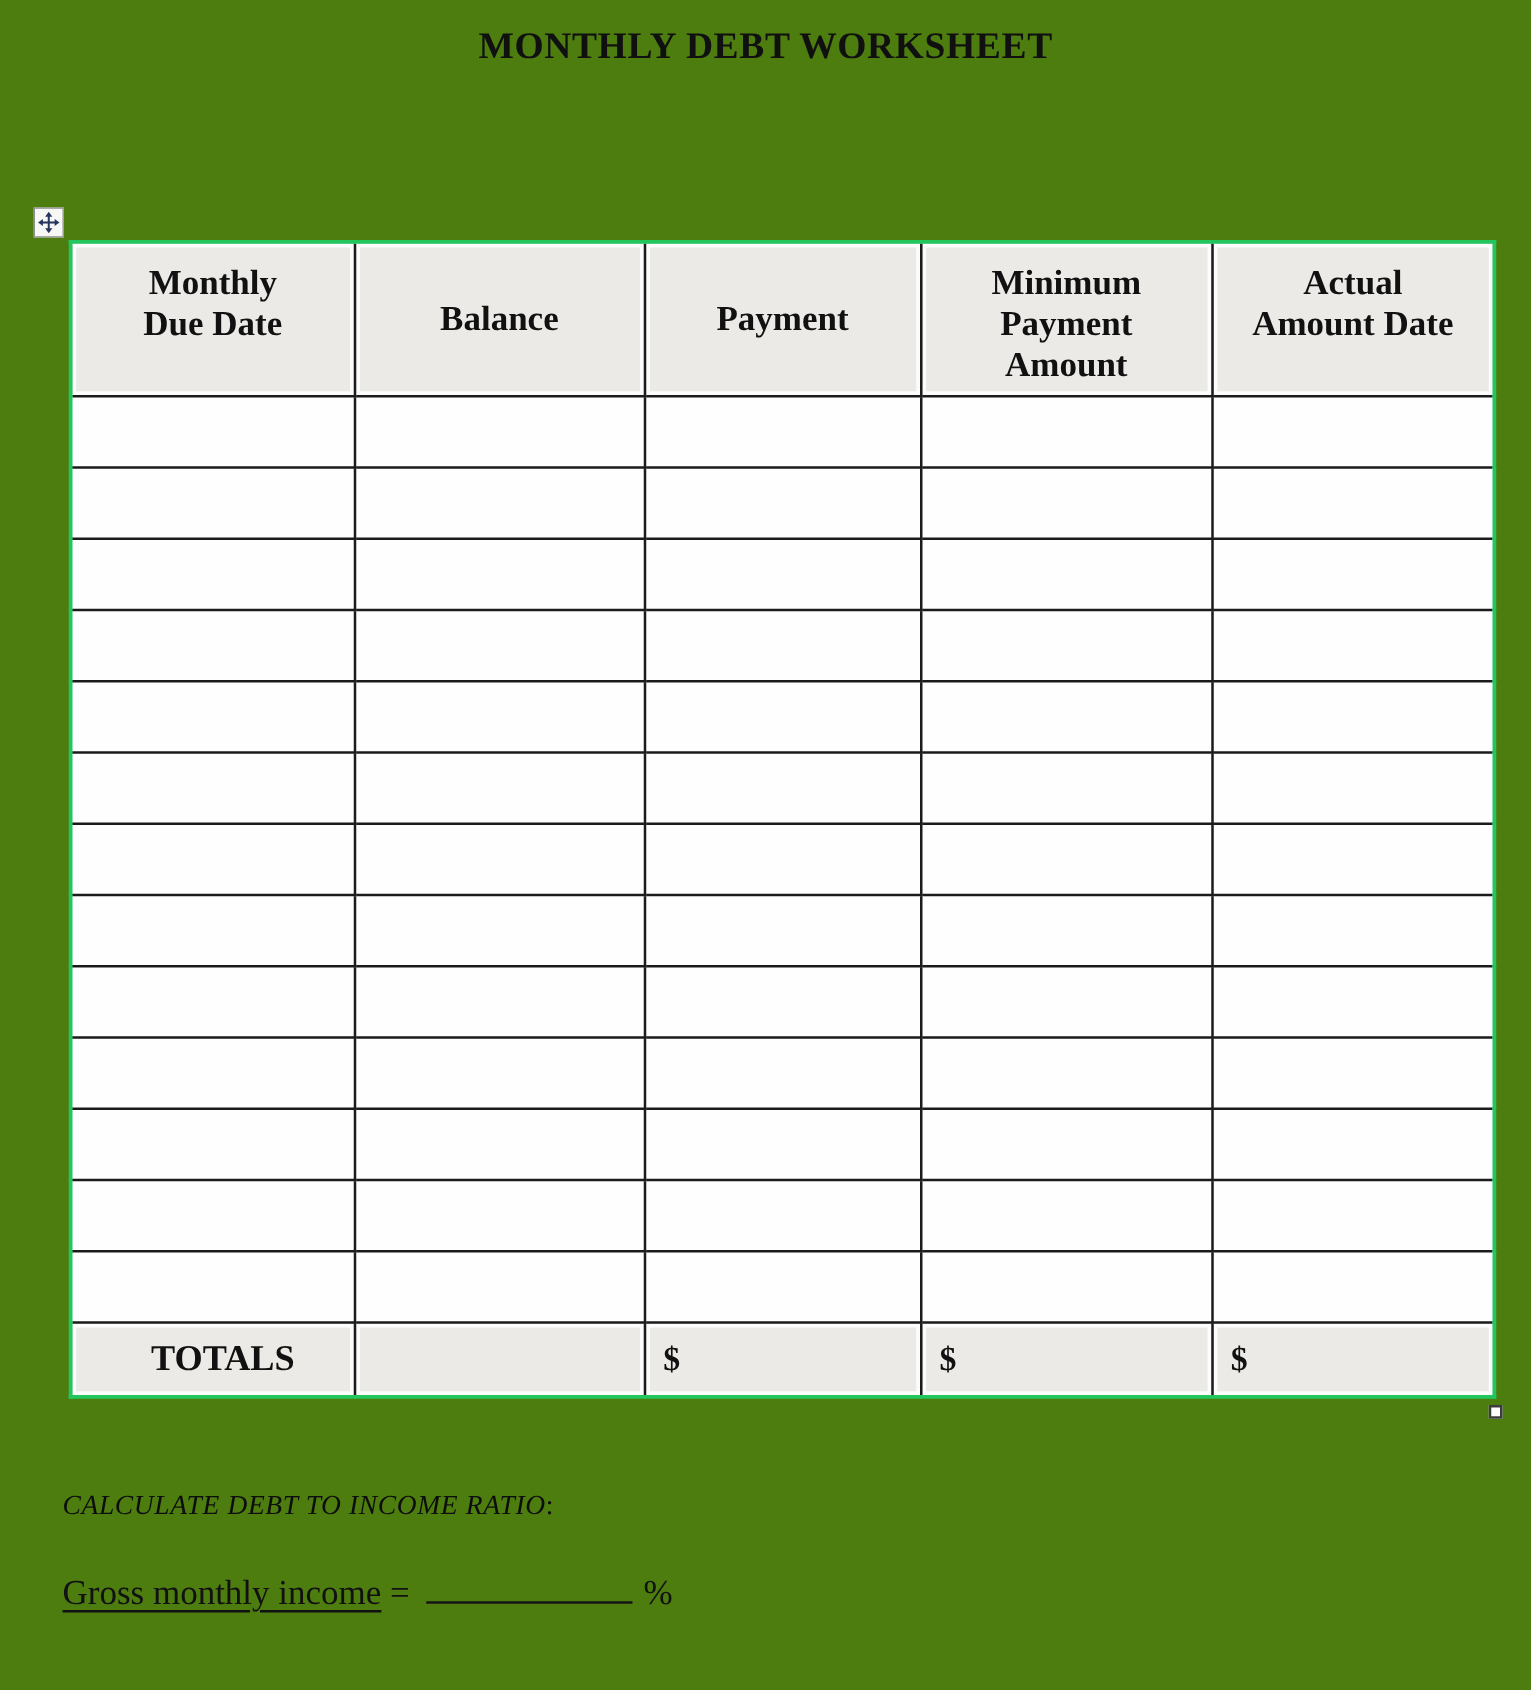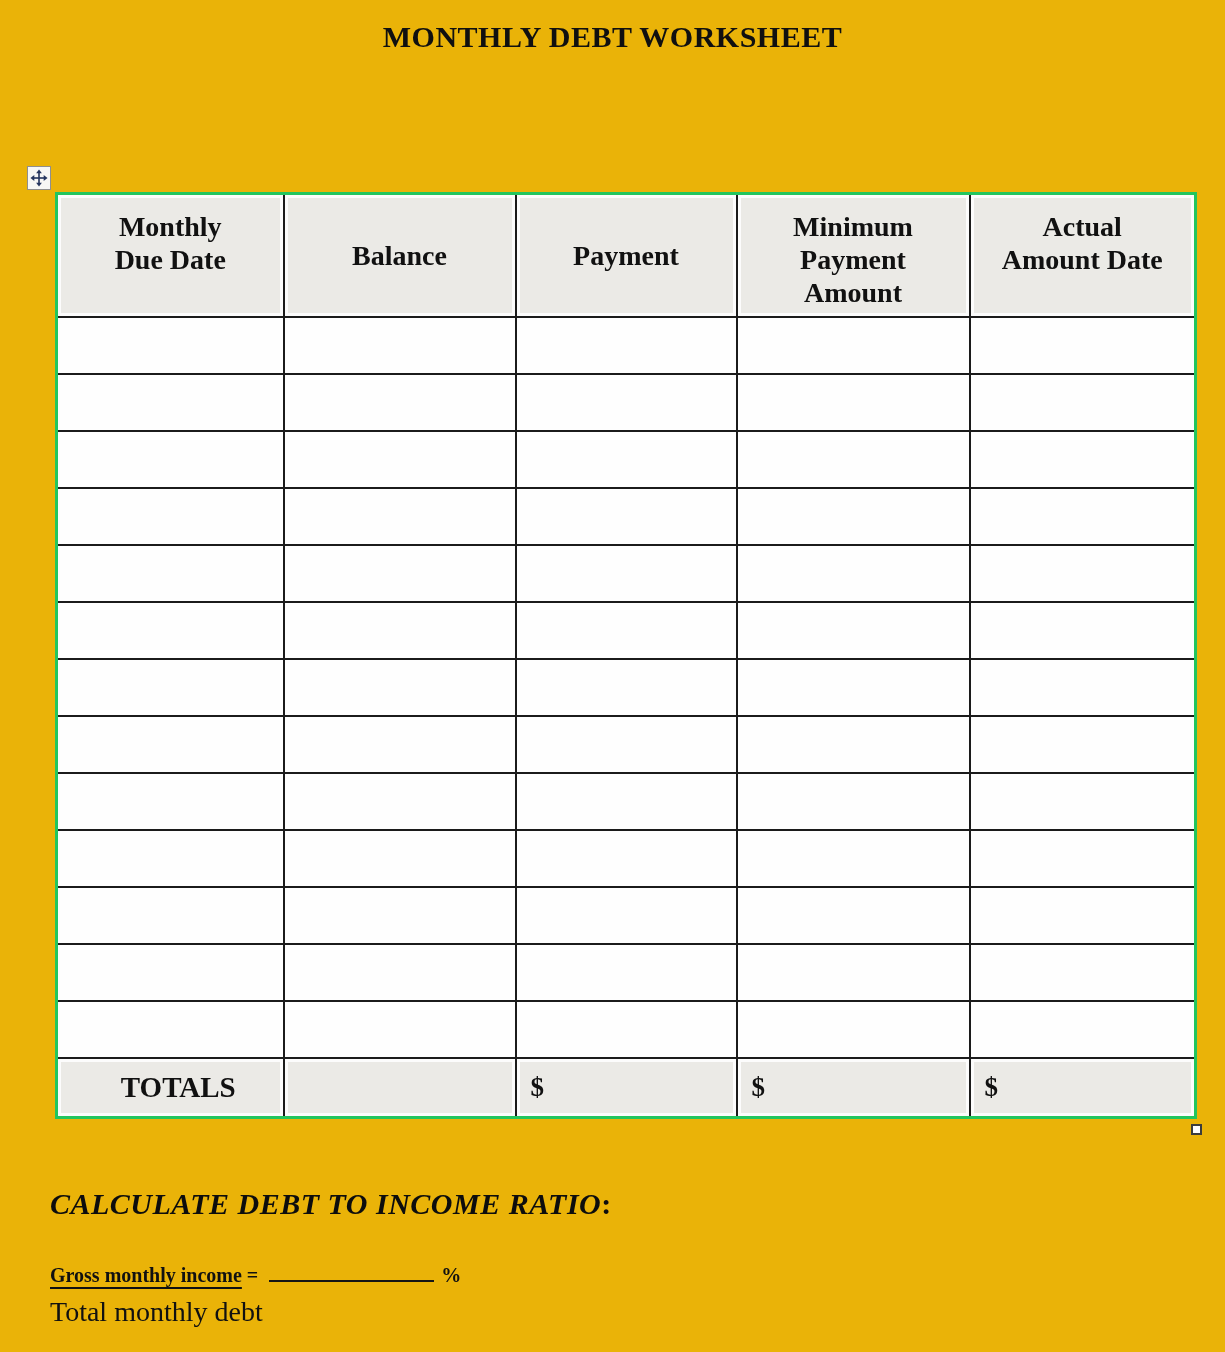--- a/index.html
+++ b/index.html
@@ -6,21 +6,21 @@
     margin: 0;
     padding: 0;
     background: #fdfdfd;
     font-family: "Liberation Serif", "DejaVu Serif", serif;
     color: #111111;
   }
   .page {
     position: relative;
     width: 1225px;
     height: 1352px;
-    background: #eab308;
+    background: #4d7c0f;
     overflow: hidden;
   }
   .doc-title {
     position: absolute;
     top: 20px;
     left: 0;
     width: 100%;
     margin: 0;
     text-align: center;
     font-size: 30px;
@@ -106,34 +106,33 @@
     cursor: nwse-resize;
   }
   .footer {
     position: absolute;
     left: 50px;
     top: 1188px;
     width: 760px;
   }
   .calc-heading {
     margin: 0;
-    font-size: 30px;
-    font-weight: bold;
+    font-size: 22px;
+    font-weight: normal;
     line-height: 32px;
     color: #0d0d0d;
   }
   .calc-heading .it {
     font-style: italic;
     letter-spacing: 0.5px;
   }
   .ratio-line {
     margin: 38px 0 0 0;
-    font-size: 20px;
+    font-size: 28px;
     line-height: 33px;
-    font-weight: bold;
   }
   .underlined {
     text-decoration: underline;
     text-decoration-thickness: 2px;
     text-underline-offset: 5px;
   }
   .blank-line {
     display: inline-block;
     width: 165px;
     height: 22px;
@@ -295,16 +294,15 @@
   <div class="resize-handle"></div>
 
   <div class="footer">
     <p class="calc-heading"><span class="it">CALCULATE DEBT TO INCOME RATIO</span><span>:</span></p>
     <p class="ratio-line">
       <span class="underlined">Gross monthly income</span>
       <span>=</span>
       <span class="blank-line"></span>
       <span>%</span>
     </p>
-    <p class="denominator">Total monthly debt</p>
   </div>
 
 </div>
 
 </body></html>

